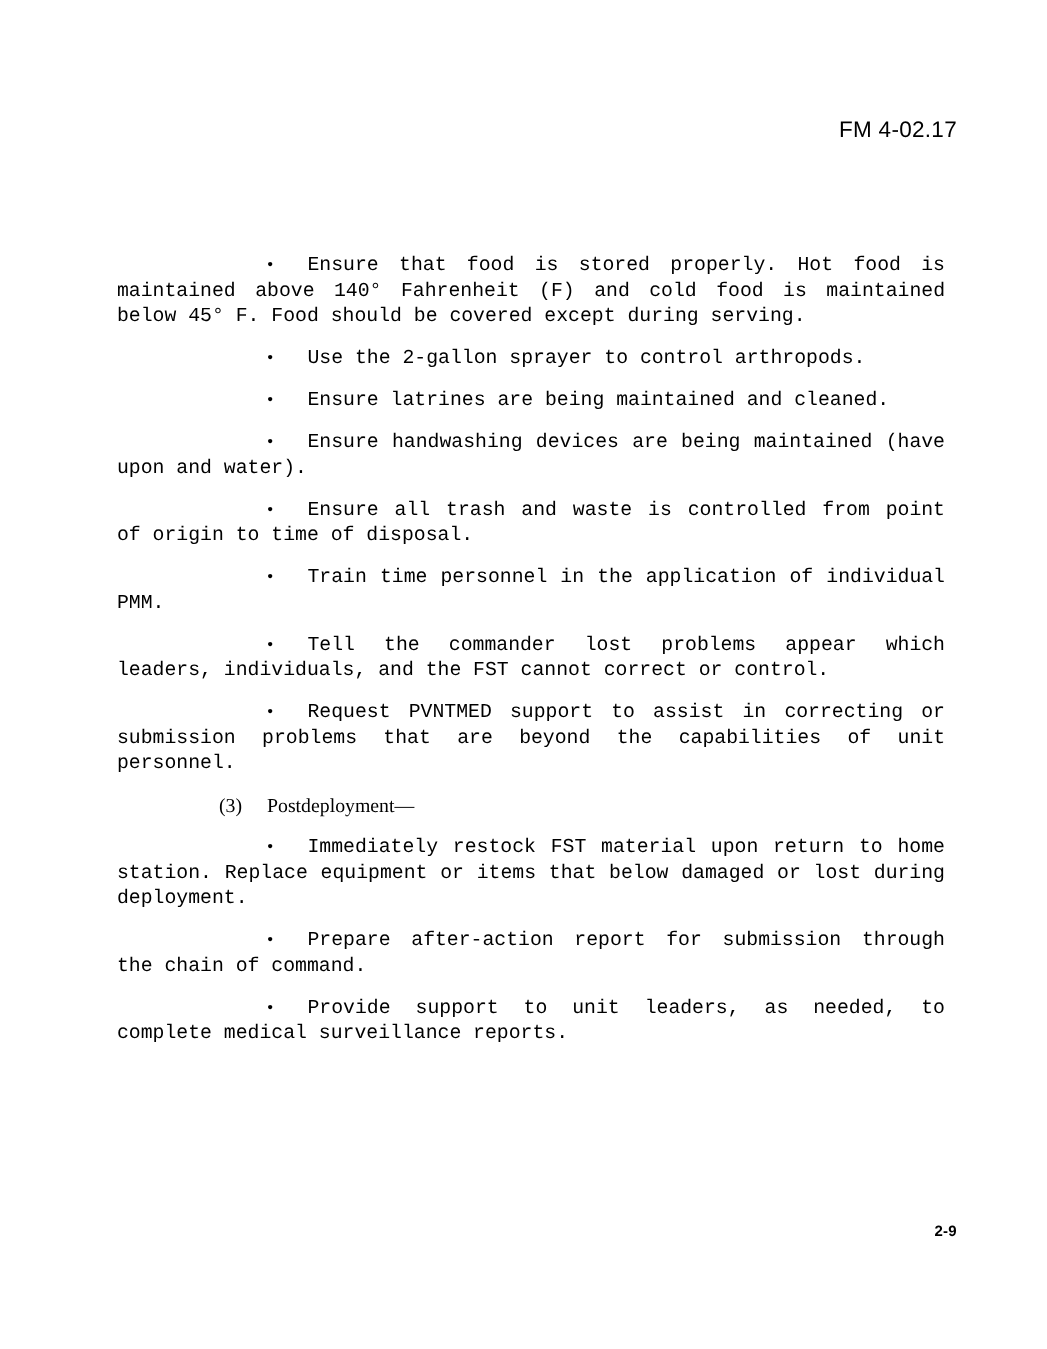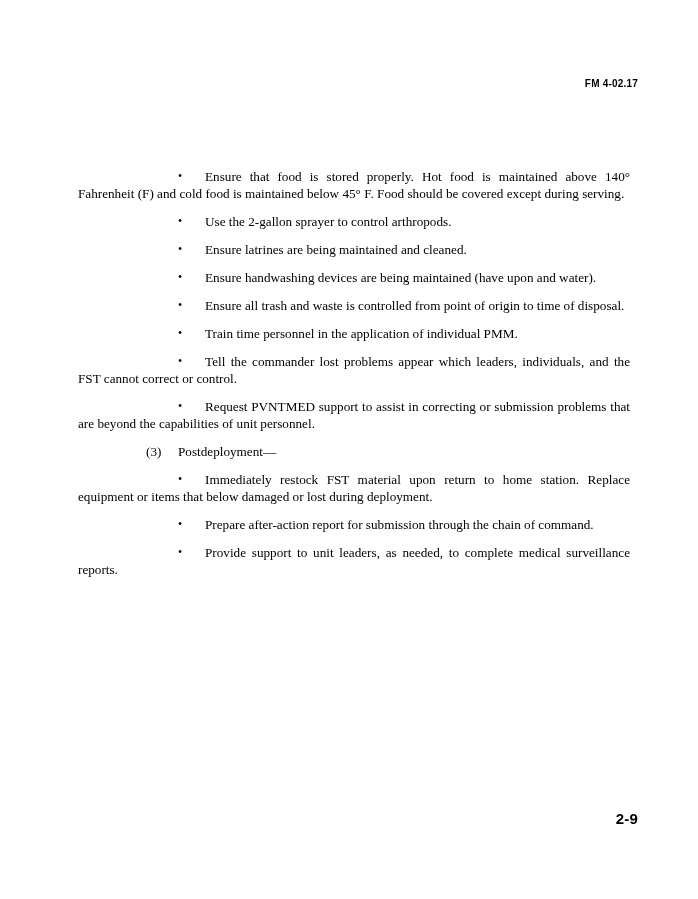--- a/index.html
+++ b/index.html
@@ -18,30 +18,30 @@
     position: relative;
     width: 698px;
     height: 899px;
     box-sizing: border-box;
   }
   .header-ref {
     position: absolute;
     top: 78px;
     right: 60px;
     font-family: "Liberation Sans", sans-serif;
-    font-size: 10px;
-    font-weight: bold;
+    font-size: 15px;
+    font-weight: normal;
     letter-spacing: 0.2px;
   }
   .footer-page {
     position: absolute;
     bottom: 72px;
     right: 60px;
     font-family: "Liberation Sans", sans-serif;
-    font-size: 15px;
+    font-size: 10px;
     font-weight: bold;
     letter-spacing: 0.2px;
   }
   .content {
     position: absolute;
     left: 78px;
     right: 68px;
     top: 168px;
   }
   
@@ -56,20 +56,21 @@
   .bullet-para .bullet {
     position: absolute;
     left: 100px;
     top: 0;
     font-size: 12px;
     line-height: 17px;
   }
   .bullet-para .btext {
     display: block;
     text-indent: 127px;
+    font-family: Liberation Mono, monospace;
   }
   .numbered {
     position: relative;
     font-size: 13.2px;
     line-height: 17px;
     margin: 0 0 11px 0;
   }
   .numbered .num {
     position: absolute;
     left: 68px;

